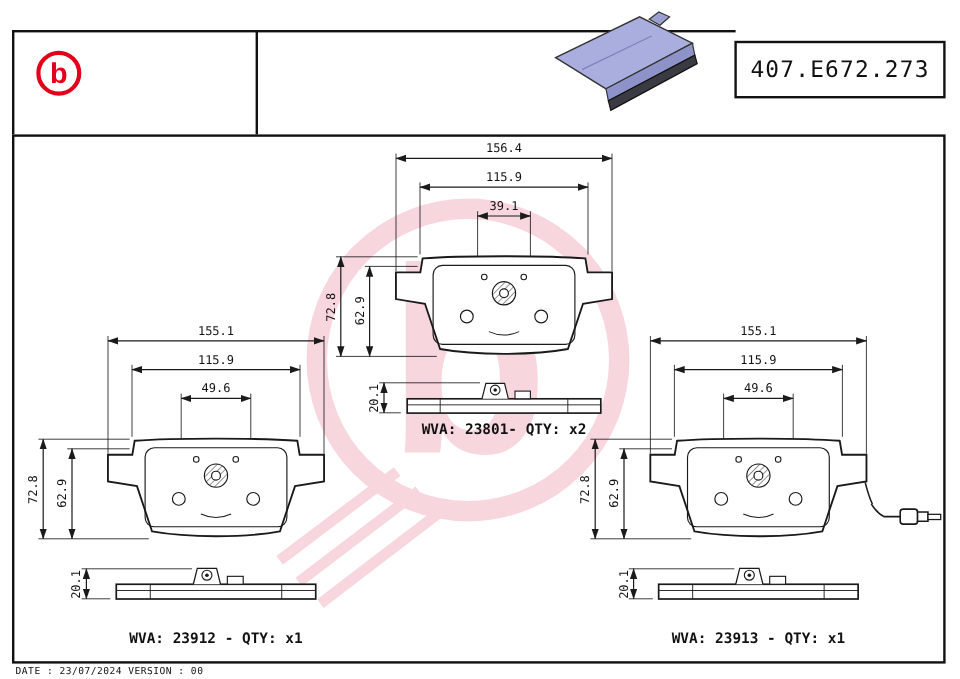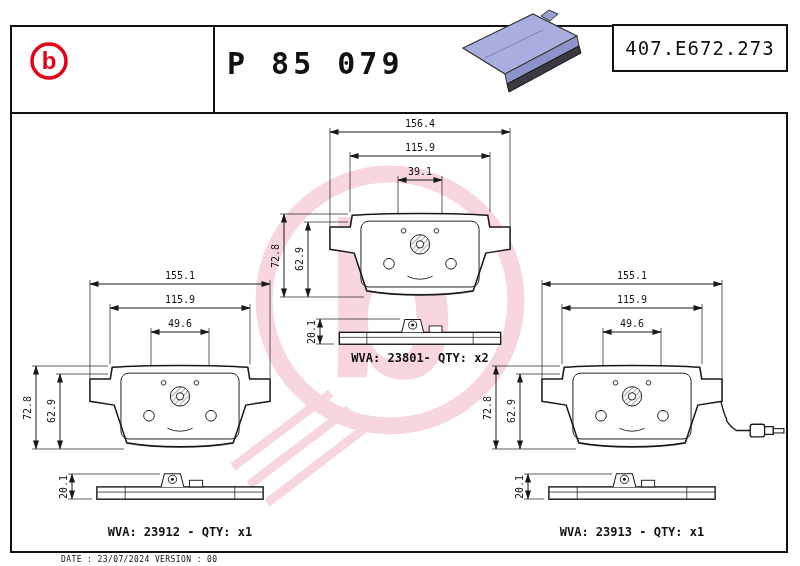--- a/index.html
+++ b/index.html
@@ -16,21 +16,21 @@
     font:19px "DejaVu Sans Mono", monospace; letter-spacing:1px; color:#111;
   }
   .part-number {
     font:700 30px "DejaVu Sans Mono", monospace; letter-spacing:4px; color:#111;
   }
   .logo { display:flex; align-items:center; gap:9px; }
   .logo-word {
     font:700 34px "Liberation Sans", sans-serif; color:var(--brand-red,#e2001a);
     letter-spacing:-0.5px;
   }
-  .footer-text { font:8px "DejaVu Sans Mono", monospace; letter-spacing:0.4px; color:#111; white-space:pre;margin-left:48px; }
+  .footer-text { font:8px "DejaVu Sans Mono", monospace; letter-spacing:0.4px; color:#111; white-space:pre; }
   .drawing { z-index:2; }
   .drawing line { stroke:#1a1a1a; }
   .drawing .dl  { stroke-width:1; }
   .drawing .ext { stroke-width:0.7; }
   .drawing text {
     font-family:"DejaVu Sans Mono", monospace; font-size:10px; fill:#111; text-anchor:middle;
   }
   .drawing text.wva { font-size:12px; font-weight:700; }
   .watermark { z-index:0; opacity:0.5; }
 </style>
@@ -84,31 +84,30 @@
   <div class="abs rule" style="left:10px;top:25px;width:2px;height:87px;"></div>
   <div class="abs rule" style="left:213px;top:25px;width:2px;height:87px;"></div>
 
   <div class="abs logo" style="left:28px;top:40px;">
     <svg width="42" height="42" viewBox="0 0 42 42">
       <circle cx="21" cy="21" r="17" fill="none" stroke="var(--brand-red,#e2001a)" stroke-width="3.5"></circle>
       <text x="21" y="29" text-anchor="middle" style="font:700 24px 'Liberation Sans',sans-serif;fill:var(--brand-red,#e2001a);">b</text>
     </svg>
   </div>
 
-  <div class="abs part-number" style="left:227px;top:46px;">P 85 079</div>
 
   <svg class="abs" style="left:445px;top:8px;" width="155" height="100" viewBox="0 0 155 100">
     <polygon points="96,8 104,2 113,6 105,13" fill="#9aa0cf" stroke="#333" stroke-width="1"></polygon>
     <polygon points="18,40 88,6 132,28 60,66" fill="var(--pad-photo-fill,#a9aede)" stroke="#333" stroke-width="1.2"></polygon>
     <polygon points="132,28 60,66 62,76 134,38" fill="#8d93c8" stroke="#333" stroke-width="1"></polygon>
     <polygon points="62,76 134,38 136,45 64,84" fill="#3a3a42" stroke="#111" stroke-width="1"></polygon>
     <line x1="40" y1="50" x2="98" y2="22" stroke="#7d83b5" stroke-width="1"></line>
   </svg>
 
-  <div class="abs catalog-box" style="left:612px;top:24px;width:176px;height:48px;">
+  <div class="abs catalog-box" style="left:612px;top:34px;width:176px;height:48px;">
     <span>407.E672.273</span>
   </div>
 
   <div class="abs main-box" style="left:10px;top:112px;width:778px;height:441px;z-index:1;"></div>
 
   <svg class="abs watermark" style="left:145px;top:125px;" width="500" height="420" viewBox="0 0 500 420">
     <circle cx="245" cy="175" r="126" fill="none" stroke="var(--watermark-pink,#f2aebe)" stroke-width="17"></circle>
     <text x="245" y="252" text-anchor="middle" style="font:700 220px 'Liberation Sans',sans-serif;fill:var(--watermark-pink,#f2aebe);">b</text>
     <line x1="88" y1="342" x2="186" y2="268" stroke="var(--watermark-pink,#f2aebe)" stroke-width="9"></line>
     <line x1="104" y1="360" x2="204" y2="284" stroke="var(--watermark-pink,#f2aebe)" stroke-width="9"></line>

